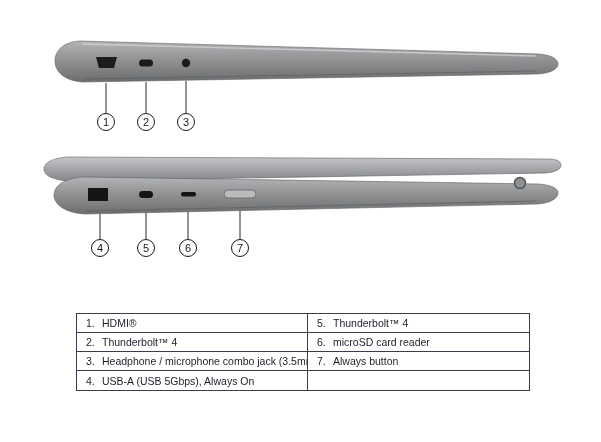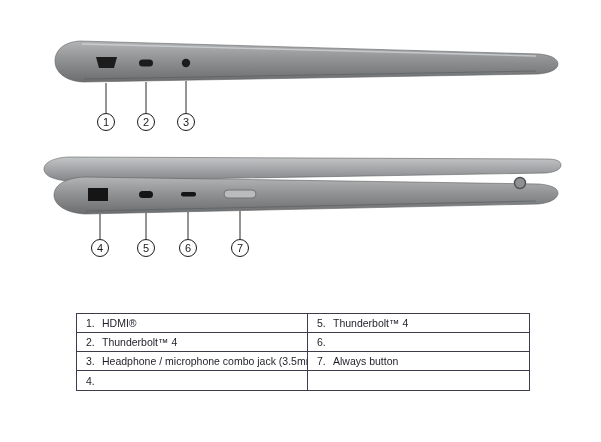--- a/index.html
+++ b/index.html
@@ -145,33 +145,35 @@
       <span class="num">5.</span>
       <span class="label">Thunderbolt™ 4</span>
     </div>
 
     <div class="cell left-col">
       <span class="num">2.</span>
       <span class="label">Thunderbolt™ 4</span>
     </div>
     <div class="cell">
       <span class="num">6.</span>
+      <span class="label">microSD card reader</span>
     </div>
 
     <div class="cell left-col">
       <span class="num">3.</span>
       <span class="label">Headphone / microphone combo jack (3.5mm)</span>
     </div>
     <div class="cell">
       <span class="num">7.</span>
       <span class="label">Always button</span>
     </div>
 
     <div class="cell left-col last-row">
       <span class="num">4.</span>
+      <span class="label">USB-A (USB 5Gbps), Always On</span>
     </div>
     <div class="cell last-row">
       <span class="num"></span>
       <span class="label"></span>
     </div>
   </div>
 
 </div>
 
 </body></html>

